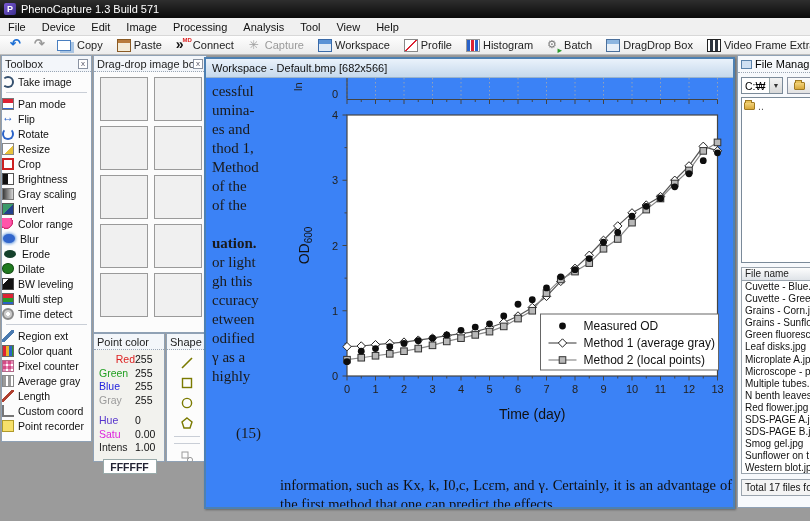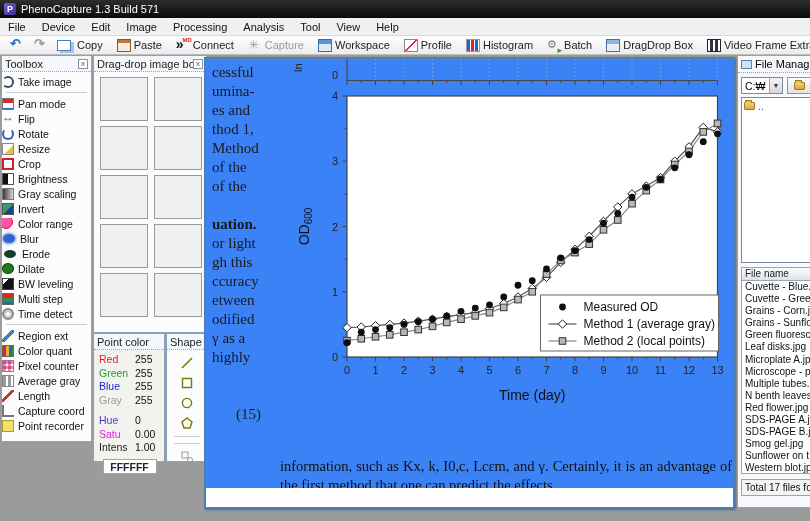--- a/index.html
+++ b/index.html
@@ -309,21 +309,21 @@
         <div class="titem">
           <span class="ic ic-avggray"></span>
           <span>Average gray</span>
         </div>
         <div class="titem">
           <span class="ic ic-length"></span>
           <span>Length</span>
         </div>
         <div class="titem">
           <span class="ic ic-coord"></span>
-          <span>Capture coord</span>
+          <span>Custom coord</span>
         </div>
         <div class="titem">
           <span class="ic ic-recorder"></span>
           <span>Point recorder</span>
         </div>
       </div>
     </div>
 </div>
 
 <div class="panel dragdrop">
@@ -344,21 +344,21 @@
       <div class="ddslot"></div>
     </div>
 </div>
 
 <div class="panel pointcolor">
   <div class="phead">
     <span class="ptitle">Point color</span>
   </div>
   <div class="pcbody" id="pcbody">
       <div class="pcrow">
-        <span class="lab" style="color: rgb(221, 34, 34);">Red</span>
+        <span class="lab" style="color: rgb(221, 34, 34); text-align: right;">Red</span>
         <span class="val">255</span>
       </div>
       <div class="pcrow">
         <span class="lab" style="color: rgb(34, 160, 34);">Green</span>
         <span class="val">255</span>
       </div>
       <div class="pcrow">
         <span class="lab" style="color: rgb(34, 34, 221);">Blue</span>
         <span class="val">255</span>
       </div>
@@ -414,20 +414,23 @@
         <svg width="14" height="14">
           <rect x="2" y="2" width="6" height="6" fill="none" stroke="#9a9a9a"></rect>
           <circle cx="10" cy="10" r="2.6" fill="none" stroke="#9a9a9a"></circle>
           <line x1="8" y1="8" x2="9" y2="9" stroke="#9a9a9a"></line>
         </svg>
       </div>
     </div>
 </div>
 
 <div class="workspace">
+  <div class="wstitle">
+    <span>Workspace - Default.bmp  [682x566]</span>
+  </div>
   <div class="wsbody">
     <div class="doccol" id="doccol">
         <div class="docline">cessful</div>
         <div class="docline">umina-</div>
         <div class="docline">es and</div>
         <div class="docline">thod 1,</div>
         <div class="docline">Method</div>
         <div class="docline">of the</div>
         <div class="docline">of the</div>
         <div class="docline"></div>

